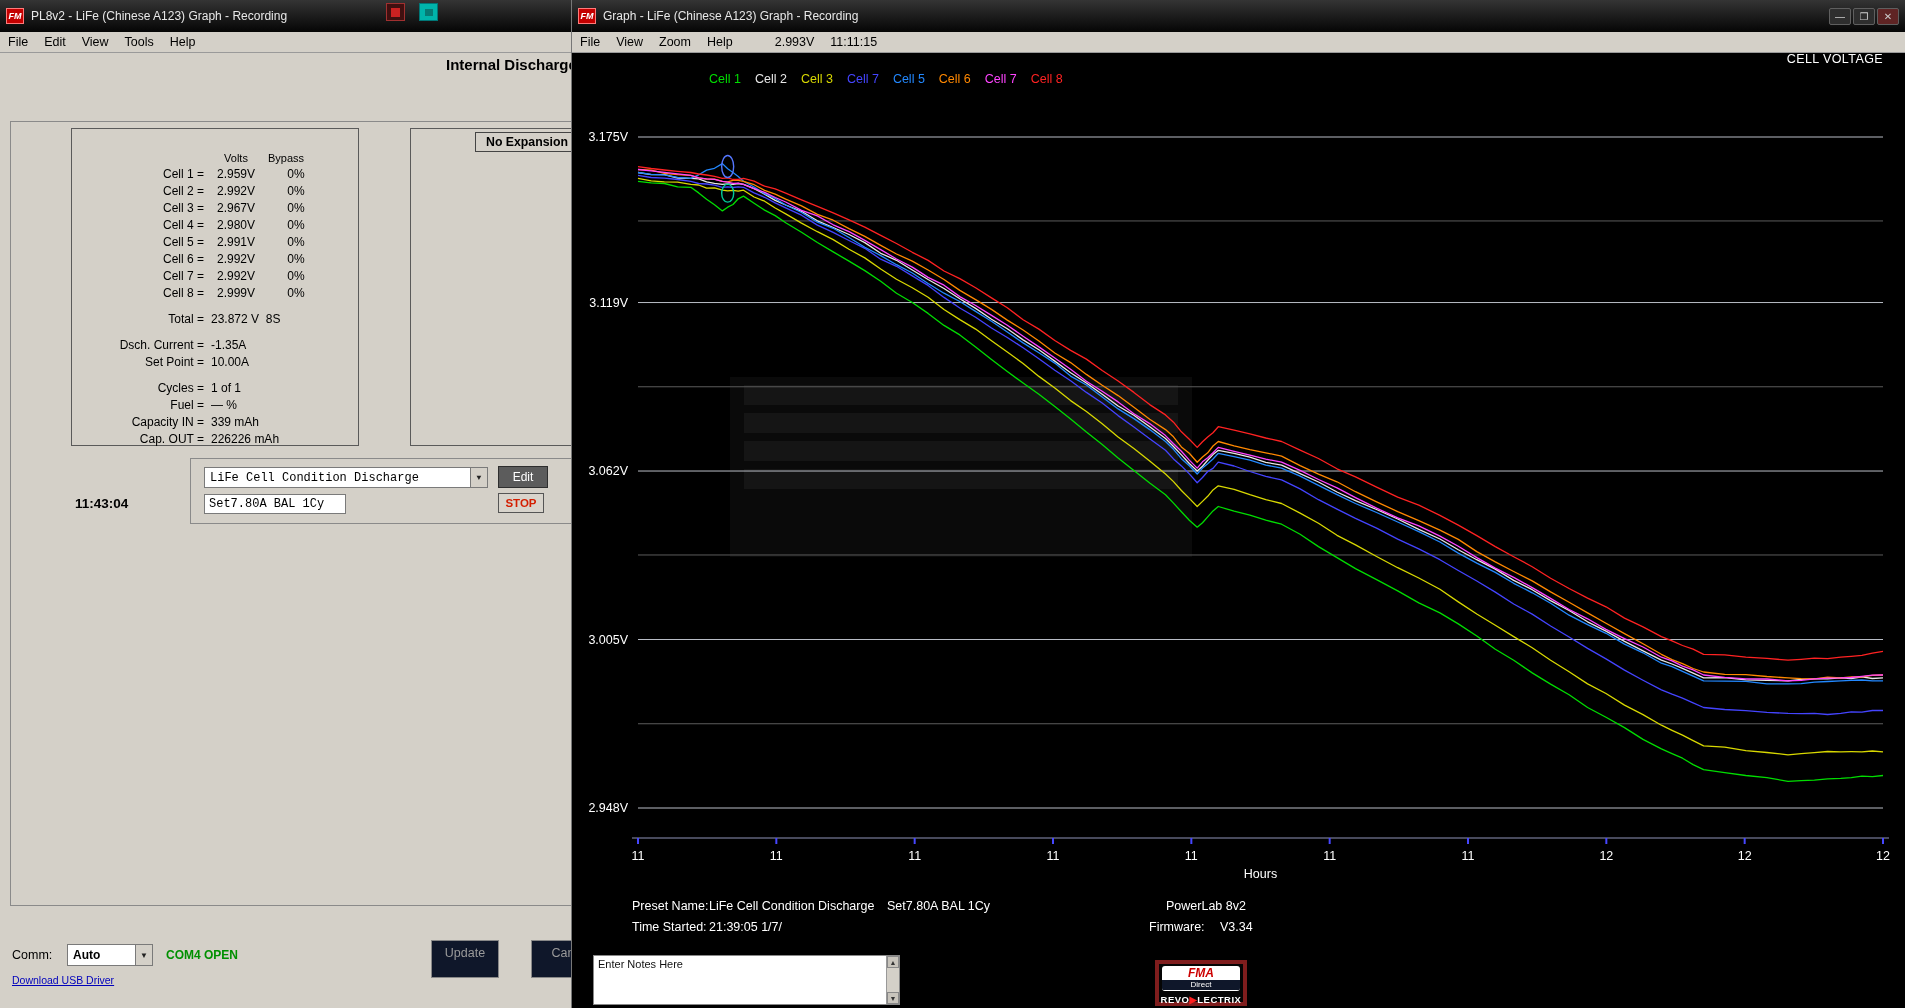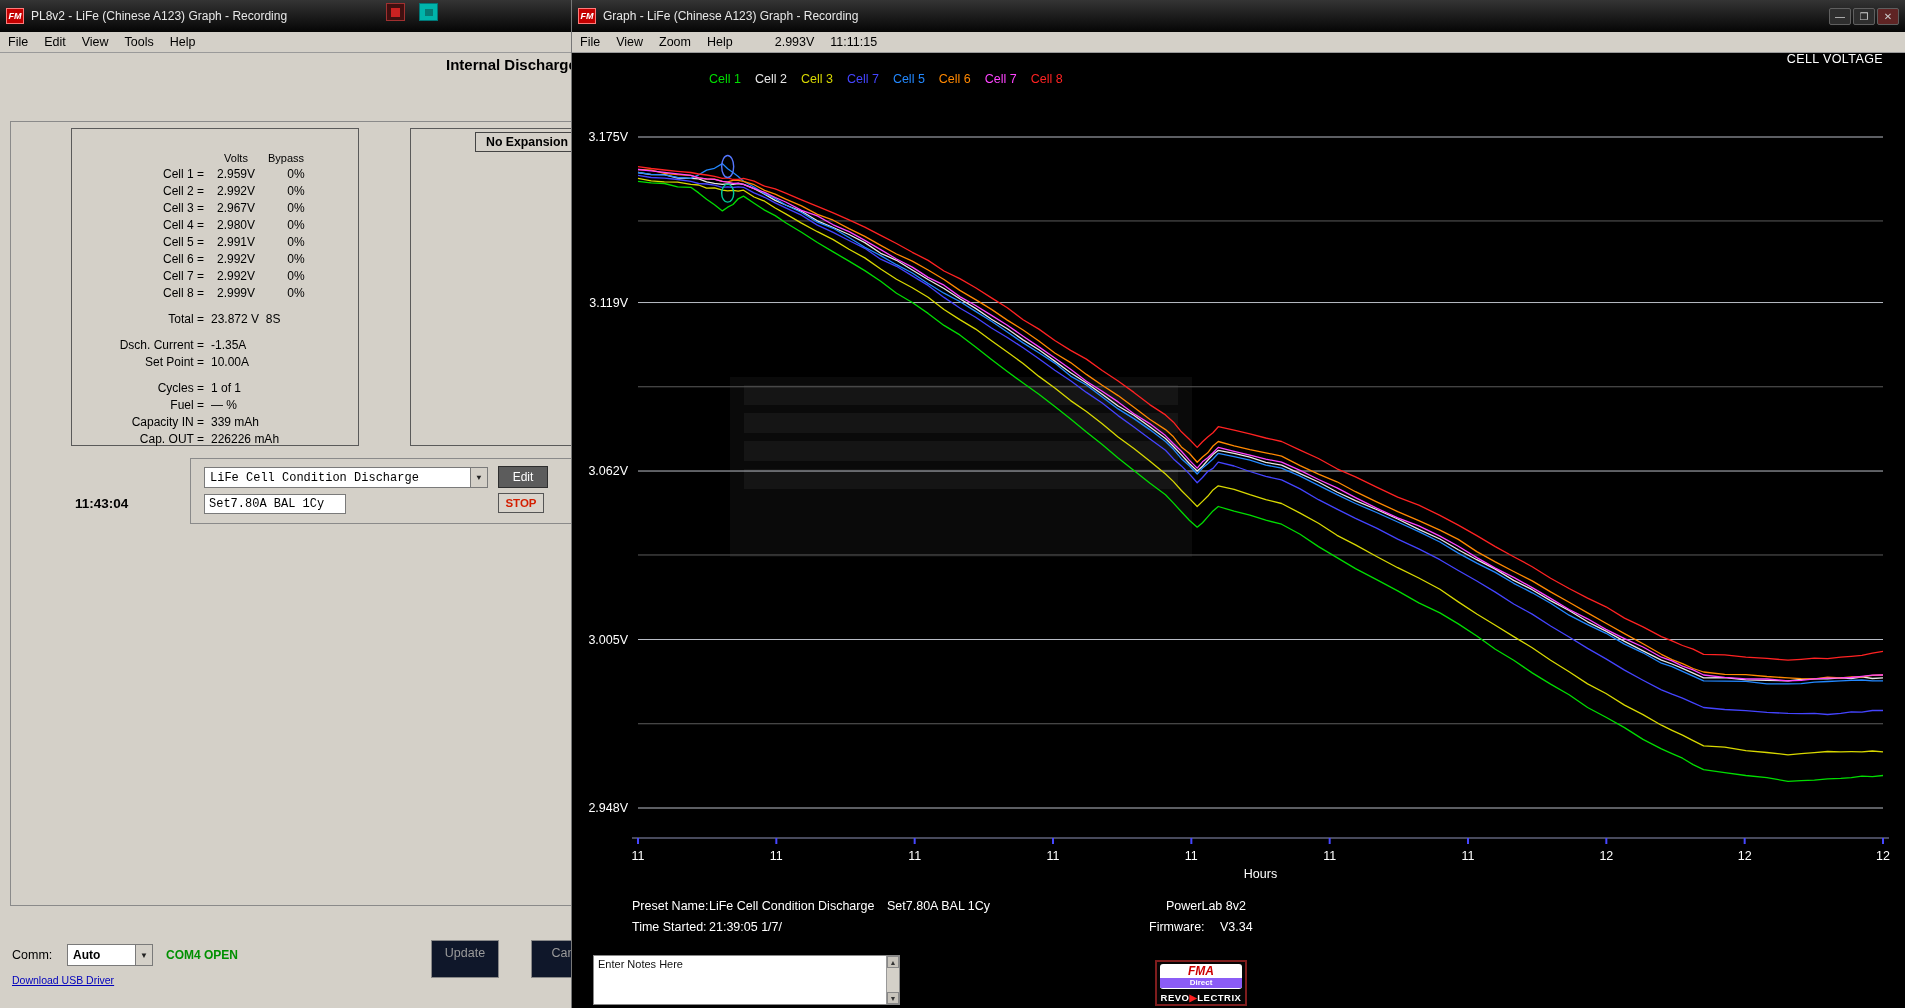--- a/index.html
+++ b/index.html
@@ -98,24 +98,24 @@
   .ftr { position:absolute; font-size:12.5px; color:#fff; white-space:nowrap; }
 
   #notes { position:absolute; left:21px; top:955px; width:307px; height:50px; background:#fff;
            border:1px solid #888; display:flex; color:#111; }
   #notes .ntext { flex:1; font-size:11px; padding:2px 4px; }
   #notes .nscroll { width:13px; background:#d4d0c8; border-left:1px solid #999; display:flex;
                     flex-direction:column; justify-content:space-between; }
   .scroll-btn { height:12px; font-size:7px; line-height:11px; text-align:center; background:#c8c4bc;
                 border:1px solid #888; color:#333; }
 
-  #logo { position:absolute; left:583px; top:960px; width:92px; height:46px; background:#050505; border:2px solid #7f1d1d; }
+  #logo { position:absolute; left:583px; top:960px; width:92px; height:46px; background:#050505; border:4px solid #7f1d1d; }
   .logo-top { margin:2px 3px 1px; background:#fff; border-radius:3px; height:25px; overflow:hidden; text-align:center; }
   .logo-fma { color:#cc0000; font-weight:bold; font-style:italic; font-size:12px; line-height:14px; }
-  .logo-direct { background:#8b5cf6; color:#fff; font-size:8px; line-height:10px; font-weight:bold; }
+  .logo-direct { background:#0f172a; color:#fff; font-size:8px; line-height:10px; font-weight:normal; }
   .logo-revo { color:#fff; font-size:9.5px; font-weight:bold; text-align:center; letter-spacing:0.5px; line-height:15px; }
   .logo-revo .tri { color:#ff2020; }
 </style>
 </head>
 <body>
 
 <div id="left-window" class="window">
   <div class="titlebar">
     <span class="fm-icon">FM</span>
     <span>PL8v2 - LiFe (Chinese A123) Graph - Recording</span>

